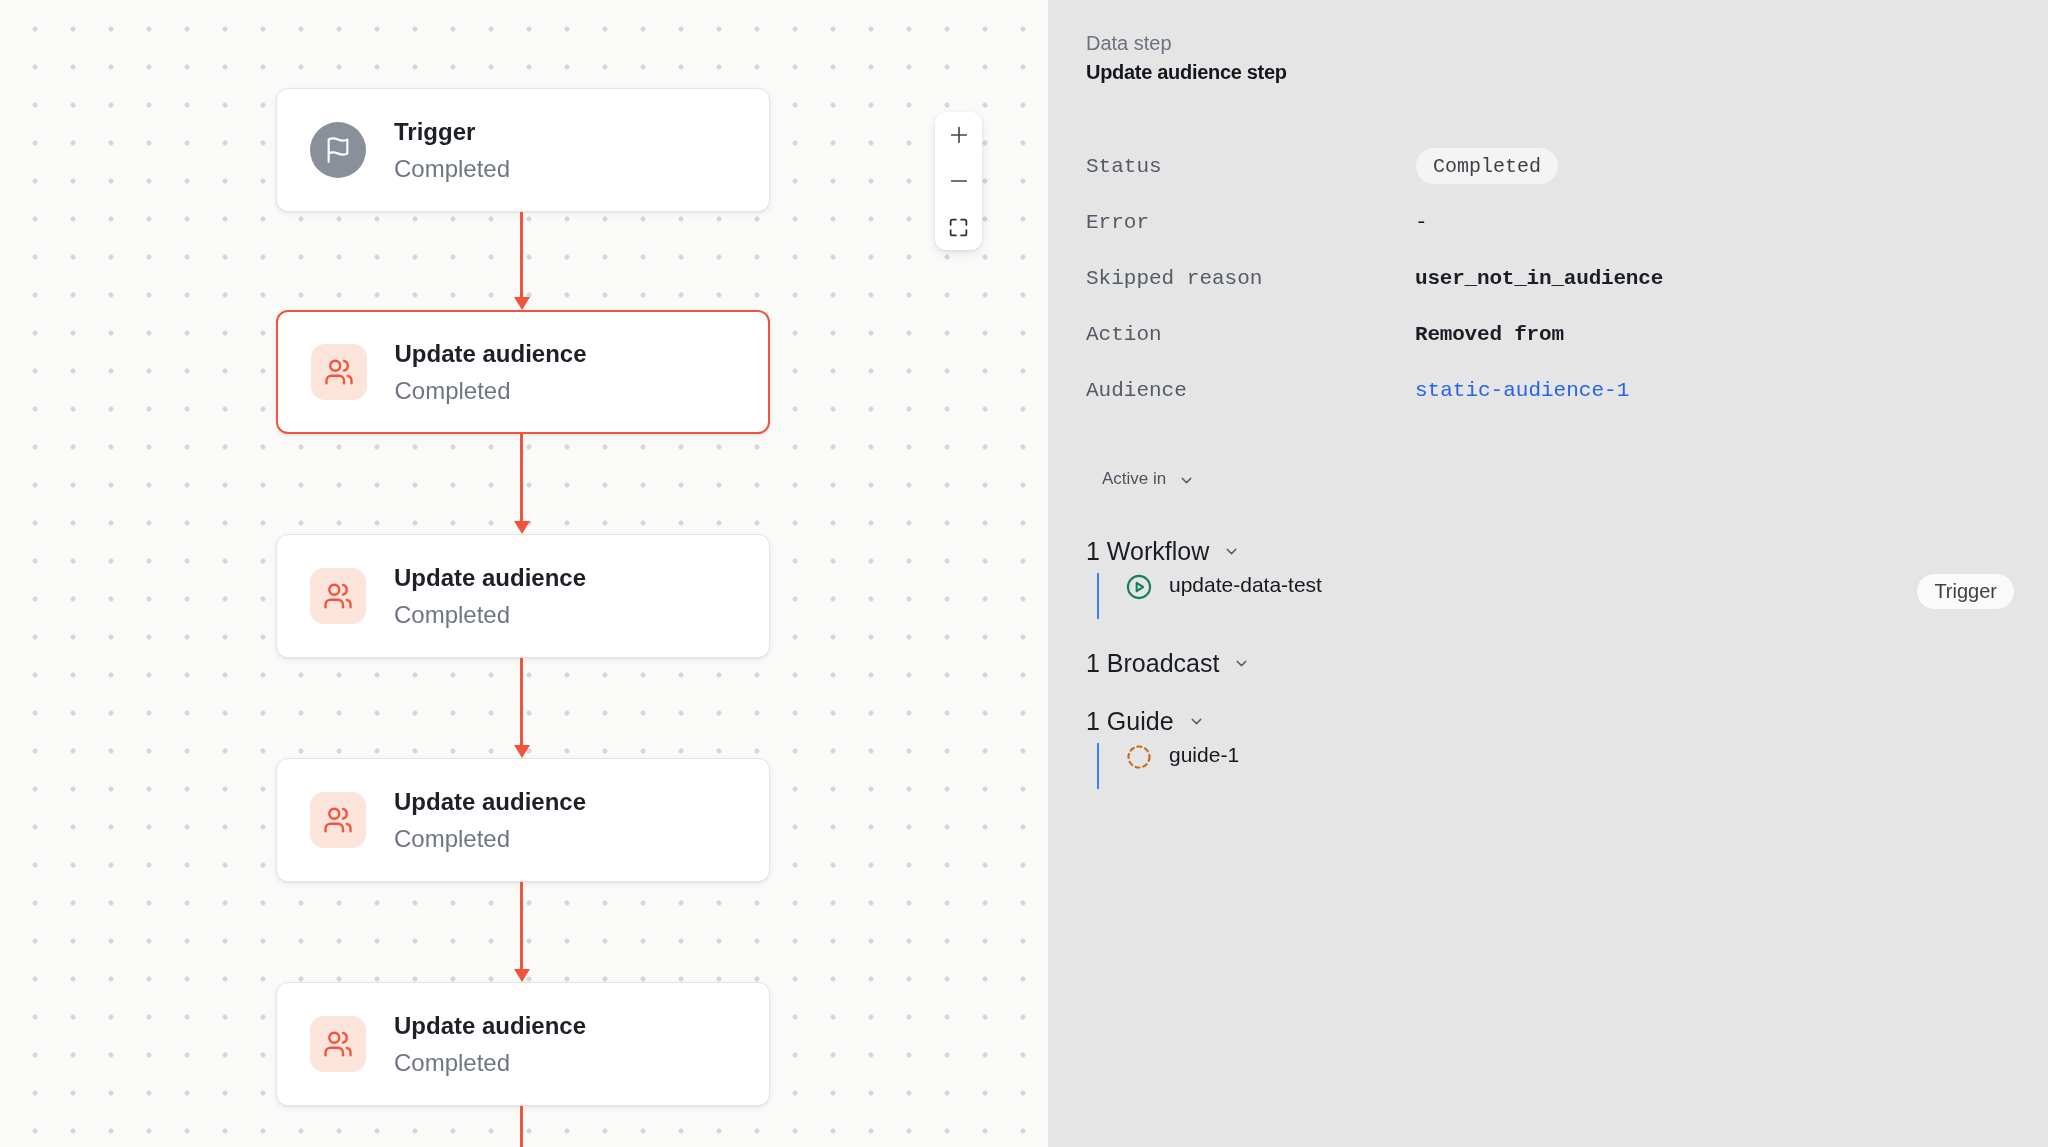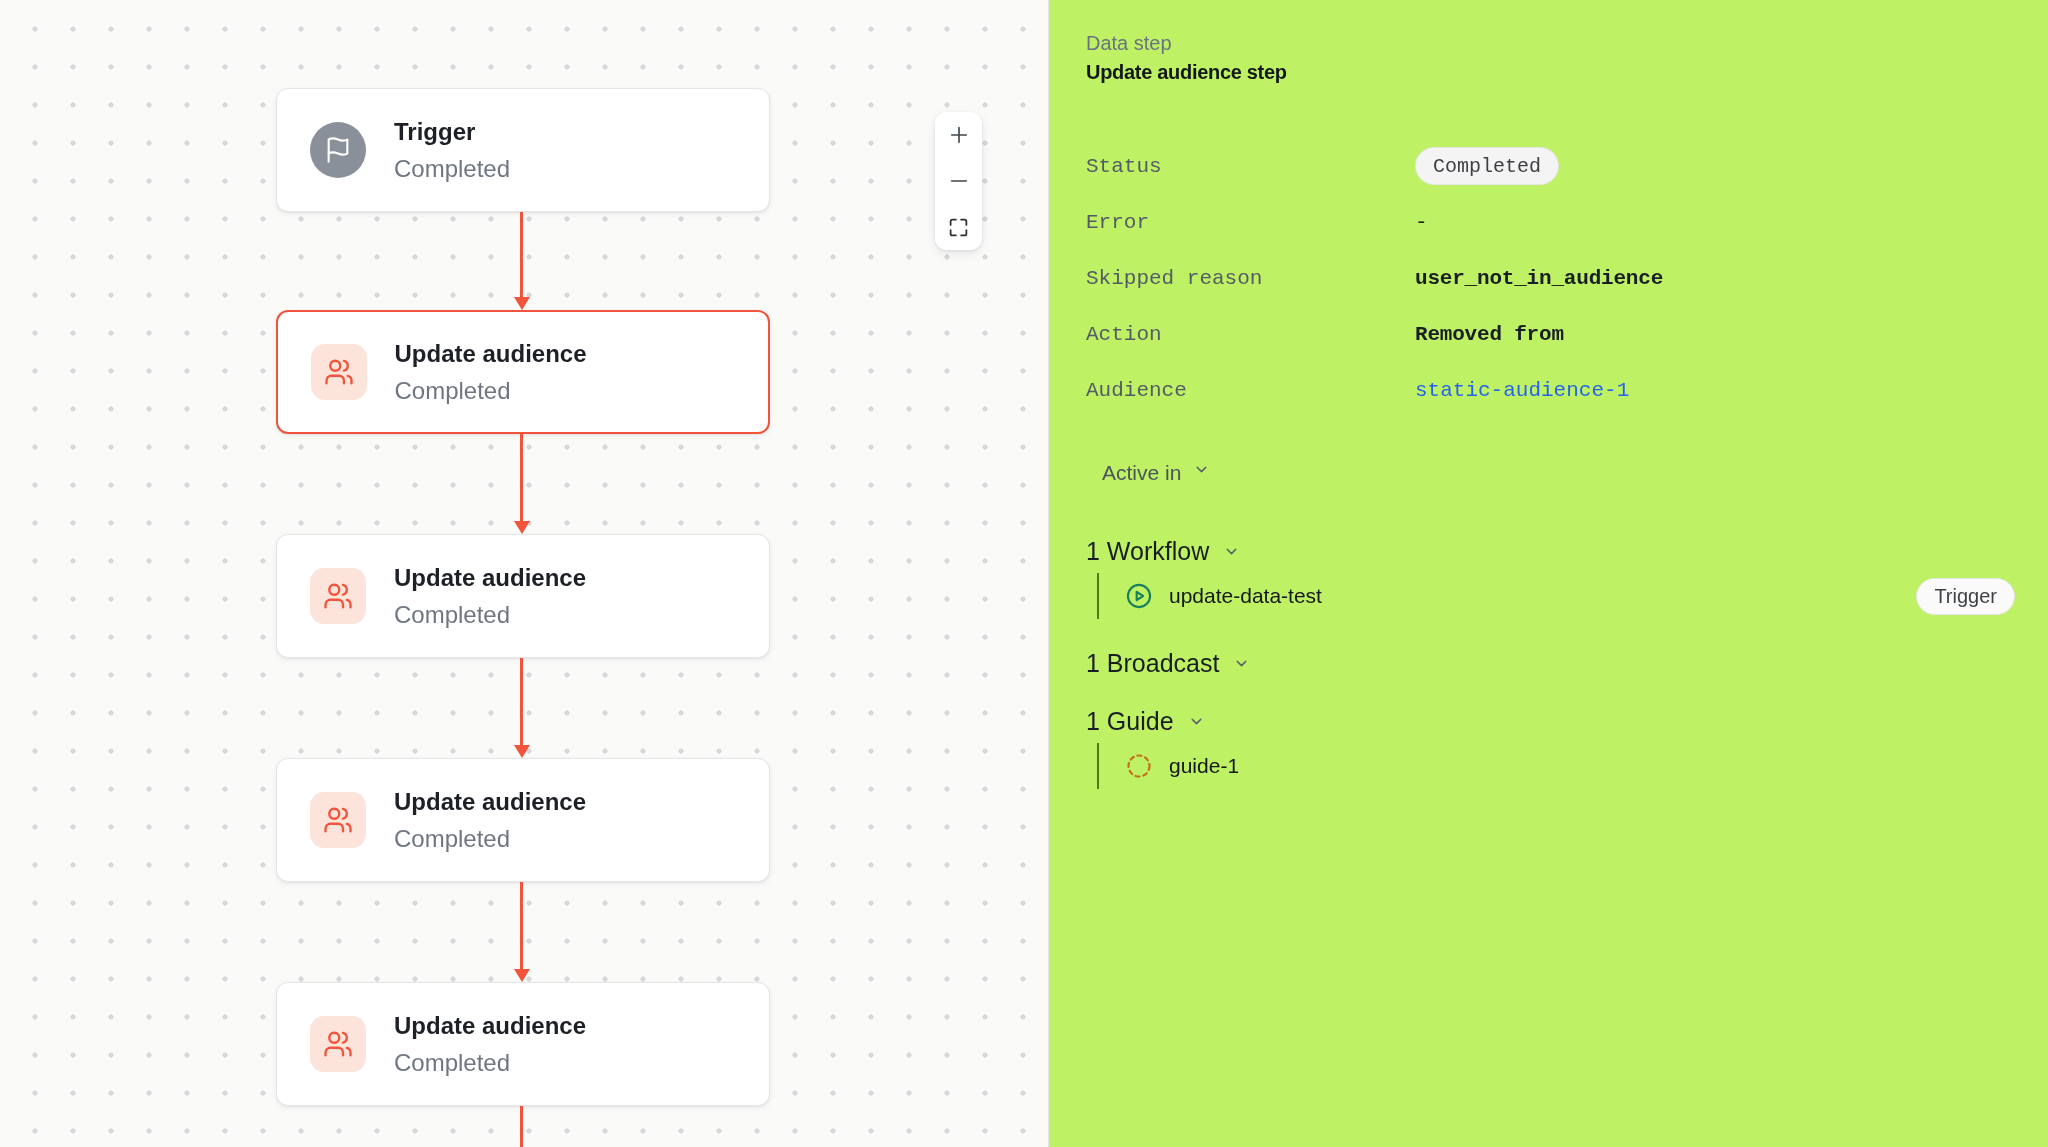--- a/index.html
+++ b/index.html
@@ -55,21 +55,21 @@
   .zoom-btn {
     height: 46px; border: none; background: #ffffff; cursor: pointer;
     display: flex; align-items: center; justify-content: center; padding: 0;
   }
 
   .divider { position: absolute; left: 1048px; top: 0; width: 1px; height: 1147px; background: #e6e6e8; }
 
   
   .panel {
     position: absolute; left: 1049px; top: 0; width: 999px; height: 1147px;
-    background: #bef264; padding: 31px 33px 0 37px;
+    background: #e5e5e5; padding: 31px 33px 0 37px;
   }
   .eyebrow { font-size: 20px; line-height: 24px; color: #6b7280; }
   .panel-title {
     font-size: 20px; line-height: 34px; font-weight: 700;
     color: #14181d; letter-spacing: -0.3px;
   }
   .fields { margin-top: 58px; font-family: Liberation Mono, monospace; }
   .field-row { display: flex; align-items: center; height: 38px; margin-bottom: 18px; font-size: 21px; }
   .field-label { width: 329px; flex: 0 0 auto; color: #545b66; }
   .field-value { color: #1a1e26; }
@@ -77,33 +77,33 @@
   .link { color: #2563eb; cursor: pointer; }
   .pill {
     display: inline-flex; align-items: center; height: 38px; padding: 0 17px;
     border-radius: 19px; background: #f4f4f5; border: 1px solid #e4e4e7;
     color: #3f3f46; font-size: 20px; white-space: nowrap;
   }
   .pill.light { background: #fafafa; }
 
   .active-in { margin-top: 52px; }
   .section-toggle {
-    display: flex; align-items: flex-start; gap: 12px; height: 28px;
-    padding-left: 16px; font-size: 21px; color: #4c535e; cursor: pointer;
+    display: flex; align-items: flex-end; gap: 12px; height: 28px;
+    padding-left: 16px; font-size: 17px; color: #4c535e; cursor: pointer;
   }
   .group-header {
     display: flex; align-items: center; gap: 14px; height: 28px;
     font-size: 25px; color: #191d24; cursor: pointer;
   }
   .group-header.first { margin-top: 48px; }
   .group-header.rest { margin-top: 30px; }
   .item-row {
     margin-left: 11px; margin-top: 8px; height: 46px;
-    border-left: 2px solid #4d7c0f; padding-left: 26px;
-    display: flex; align-items: center; gap: 16px;
+    border-left: 2px solid #3b82f6; padding-left: 26px;
+    display: flex; align-items: flex-start; gap: 16px;
     font-size: 21px; color: #15181e; cursor: pointer;
   }
   .chev { flex: 0 0 auto; }
 </style>
 </head>
 <body>
 
 <div class="canvas">
 
   <div class="node" style="top:88px">

